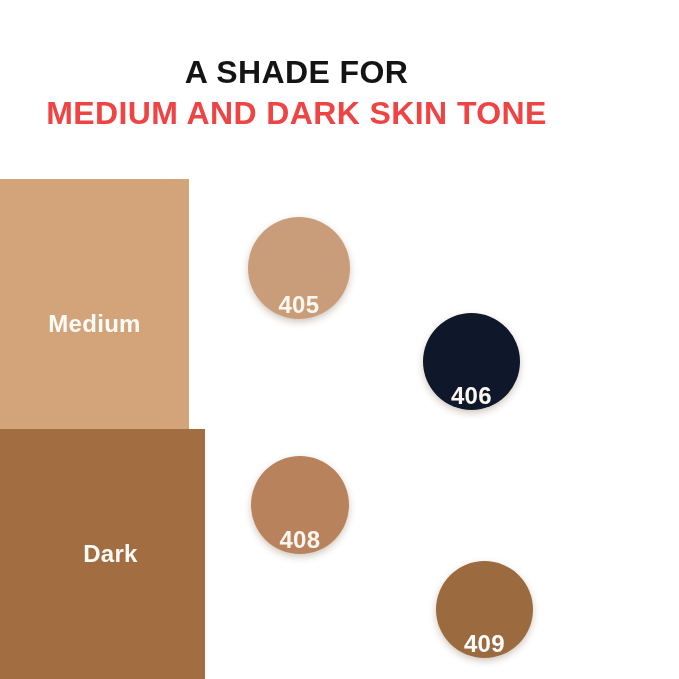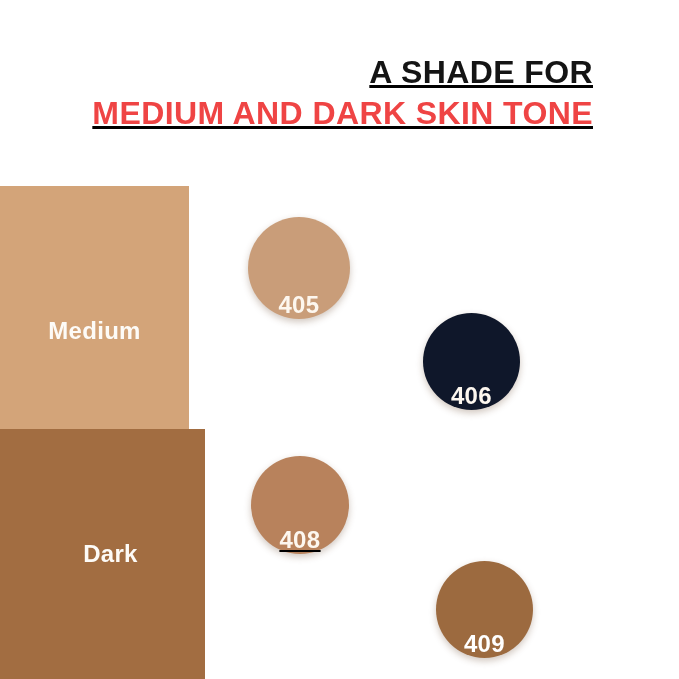--- a/index.html
+++ b/index.html
@@ -20,23 +20,22 @@
     background: #ffffff;
     overflow: hidden;
   }
 
   
   #title-block {
     position: absolute;
     left: 0;
     top: 52px;
     width: 593px;
-    text-align: right;
+    text-align: center;
     line-height: 41px;
-    text-decoration: underline;
   }
   .title-line {
     display: block;
     color: #141414;
     font-family: "Liberation Sans", sans-serif;
     font-weight: bold;
     font-size: 32px;
     letter-spacing: 0.4px;
     white-space: nowrap;
   }
@@ -58,21 +57,21 @@
     justify-content: center;
   }
   .tone-label {
     color: #fdfbf7;
     font-family: "Liberation Sans", sans-serif;
     font-weight: bold;
     font-size: 24px;
     letter-spacing: 0.3px;
   }
   #tone-block-medium {
-    top: 12px;
+    top: 5px;
     height: 290px;
   }
   #tone-block-dark {
     top: 255px;
     height: 250px;
     padding-left: 16px;
   }
 
   
   .swatch {
@@ -110,20 +109,20 @@
       <span class="tone-label" style="color: rgb(253, 251, 247);">Dark</span>
     </div>
   </div>
 
   <div class="swatch" id="swatch-0" style="background: rgb(201, 157, 121); left: 248px; top: 217px; width: 102px; height: 102px;">
     <span class="swatch-label" style="color: rgb(253, 247, 239);">405</span>
   </div>
   <div class="swatch" id="swatch-1" style="background: #0f172a; left: 423px; top: 313px; width: 97px; height: 97px;">
     <span class="swatch-label" style="color: rgb(253, 247, 239);">406</span>
   </div>
-  <div class="swatch" id="swatch-2" style="background: rgb(184, 130, 92); left: 251px; top: 456px; width: 98px; height: 98px; text-decoration: underline;">
+  <div class="swatch" id="swatch-2" style="background: rgb(184, 130, 92); left: 251px; top: 456px; width: 98px; height: 98px;">
     <span class="swatch-label" style="color: rgb(253, 247, 239);">408</span>
   </div>
   <div class="swatch" id="swatch-3" style="background: rgb(156, 106, 63); left: 436px; top: 561px; width: 97px; height: 97px;">
     <span class="swatch-label" style="color: #ffffff; margin-top: 19px;">409</span>
   </div>
 
 </div>
 
 </body></html>

